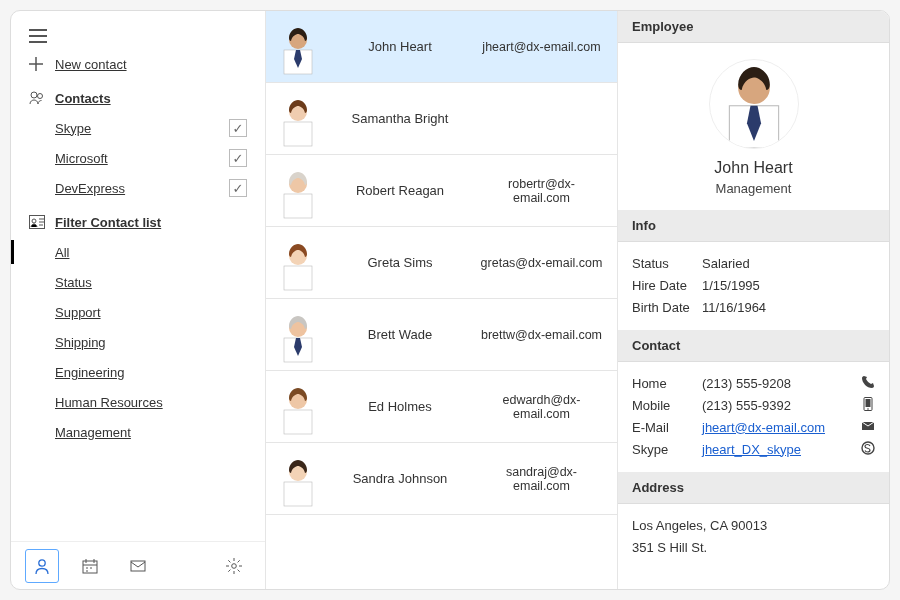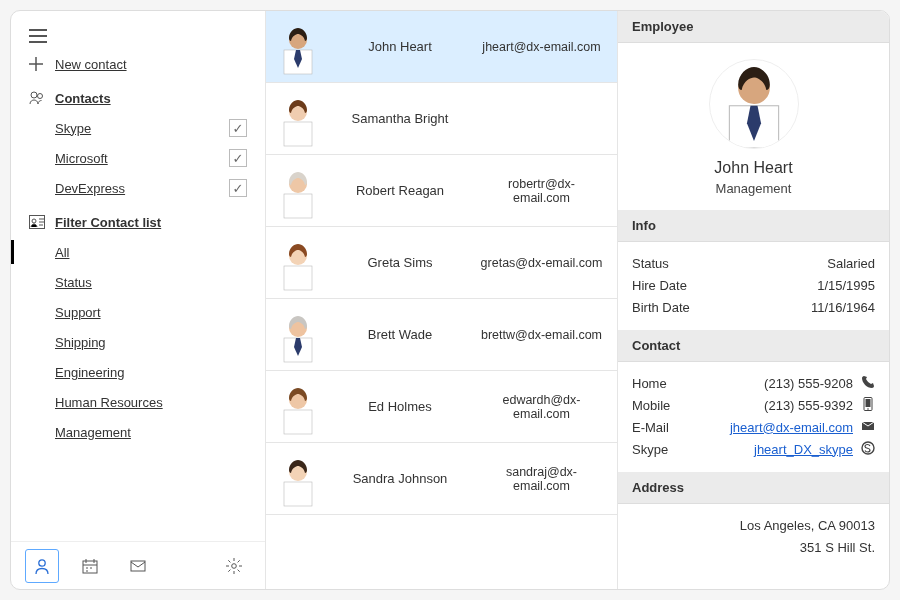--- a/index.html
+++ b/index.html
@@ -159,21 +159,21 @@
     border: 1px solid #eee;
     overflow: hidden;
     display: flex; align-items: flex-end; justify-content: center;
   }
   .hero .hname { margin-top: 10px; font-size: 16px; }
   .hero .hdept { margin-top: 4px; color: #444; font-size: 13px; }
 
   .body-block { padding: 10px 14px 12px; }
   .kv-row { display: flex; align-items: center; height: 22px; }
   .kv-row .k { width: 70px; color: #333; }
-  .kv-row .v { flex: 1; text-align: right; }
+  .kv-row .v { flex: 1; }
   .kv-row .v a { color: #1a5fd0; text-decoration: underline; cursor: pointer; }
   .kv-row .ic { width: 22px; text-align: right; color: #444; }
 
   
   .skin { fill: #e9c6a4; }
   .shirt { fill: #ffffff; stroke:#bbb; stroke-width:0.6; }
   .tie  { fill: #2b3b6b; }
 </style>
 </head>
 <body>

